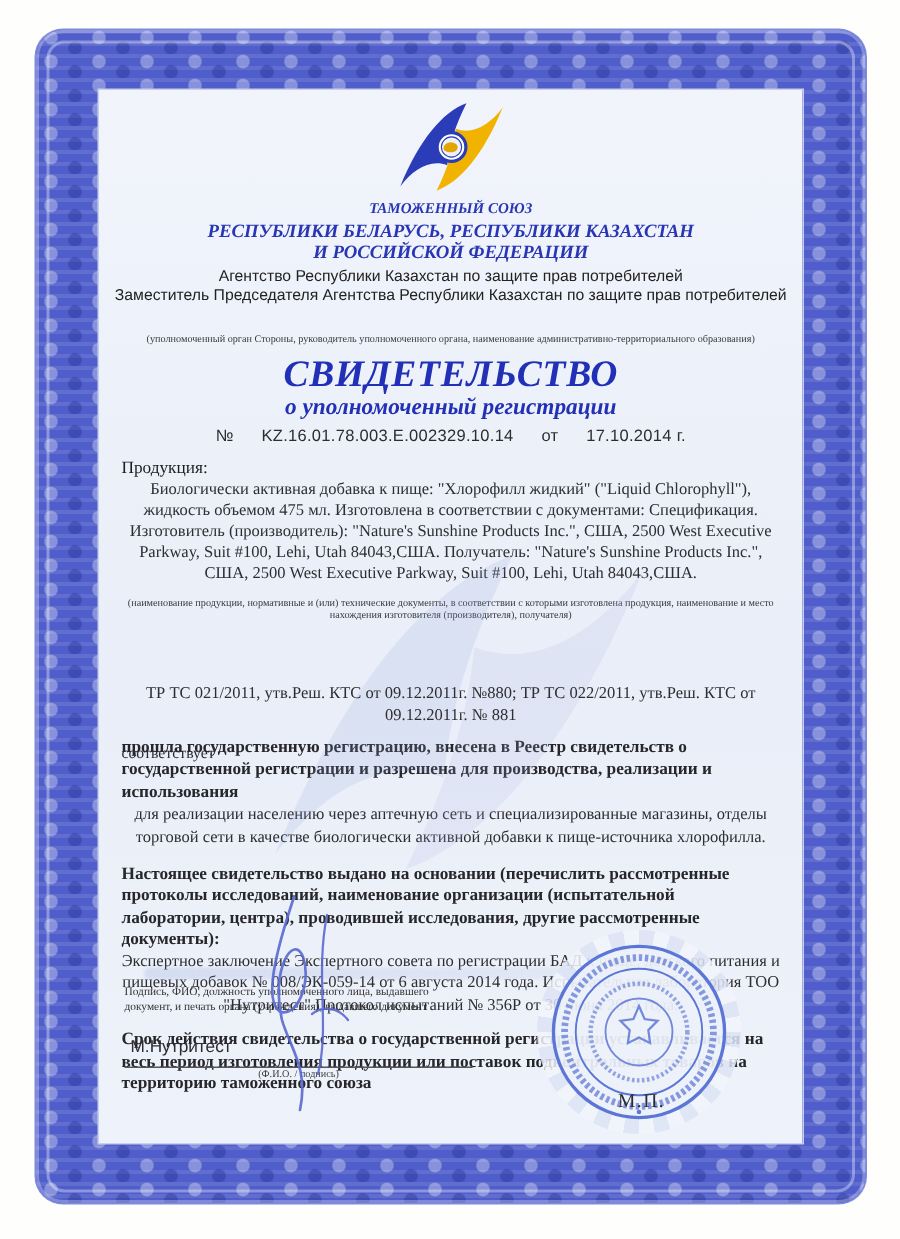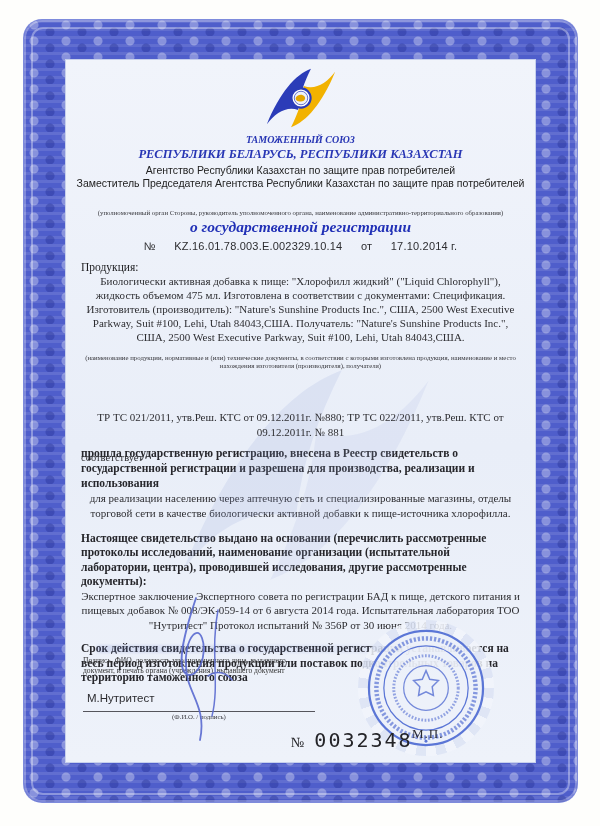--- a/index.html
+++ b/index.html
@@ -89,27 +89,29 @@
     <svg class="logo" viewBox="0 0 140 90">
       <path d="M22,82 C40,38 62,12 84,4 C74,24 68,42 66,62 C50,56 34,66 22,82 Z" fill="#2b3cb8"></path>
       <path d="M118,8 C100,52 78,78 56,86 C66,66 72,48 74,28 C90,34 106,24 118,8 Z" fill="#f2b200"></path>
       <circle cx="70" cy="45" r="13.5" fill="#ffffff" stroke="#2b3cb8" stroke-width="3"></circle>
       <circle cx="70" cy="45" r="9.5" fill="#eef1fa" stroke="#2b3cb8" stroke-width="1"></circle>
       <path d="M63,44 c2,-4 9,-5 12,-1 c2,3 0,7 -5,7 c-5,0 -9,-2 -7,-6 Z" fill="#e3a600"></path>
     </svg>
 
     <div class="union t1">ТАМОЖЕННЫЙ СОЮЗ</div>
     <div class="union t2">РЕСПУБЛИКИ БЕЛАРУСЬ, РЕСПУБЛИКИ КАЗАХСТАН</div>
+    <div class="union t3">И РОССИЙСКОЙ ФЕДЕРАЦИИ</div>
 
     <div class="agency">Агентство Республики Казахстан по защите прав потребителей</div>
     <div class="agency" style="margin-top:0">Заместитель Председателя Агентства Республики Казахстан по защите прав потребителей</div>
 
     <div class="note note1 blk">(уполномоченный орган Стороны, руководитель уполномоченного органа, наименование административно-территориального образования)</div>
 
-    <div class="cert-sub">о государственной регистрации</div>
+    <div class="cert-title">СВИДЕТЕЛЬСТВО</div>
+    <div class="cert-sub">о уполномоченный регистрации</div>
 
     <div class="numline">
       <span>№</span>
       <span class="gap"></span>
       <span>KZ.16.01.78.003.E.002329.10.14</span>
       <span class="gap"></span>
       <span>от</span>
       <span class="gap"></span>
       <span>17.10.2014 г.</span>
     </div>
@@ -151,18 +153,15 @@
         <circle cx="50" cy="50" r="40" fill="none" stroke="#6a82d8" stroke-width="3.6" stroke-dasharray="1.8 1.5" opacity="0.8"></circle>
         <circle cx="50" cy="50" r="34" fill="none" stroke="#5b76d6" stroke-width="1"></circle>
         <circle cx="50" cy="50" r="26" fill="none" stroke="#7388da" stroke-width="2.4" stroke-dasharray="1.4 1.3" opacity="0.75"></circle>
         <circle cx="50" cy="50" r="18" fill="none" stroke="#7388da" stroke-width="1"></circle>
         <path d="M50,36 l3,7 7,1 -5,5 1,7 -6,-3 -6,3 1,-7 -5,-5 7,-1 Z" fill="none" stroke="#7388da" stroke-width="1.2"></path>
         <circle cx="50" cy="93" r="1.2" fill="#5b76d6"></circle>
       </svg>
       <span class="mp">М.П.</span>
     </div>
 
-    <div class="serial">
-      <span class="sn-label">№</span><span class="sn-num">0032348</span>
-    </div>
 
   </div>
 </div>
 
 </body></html>

